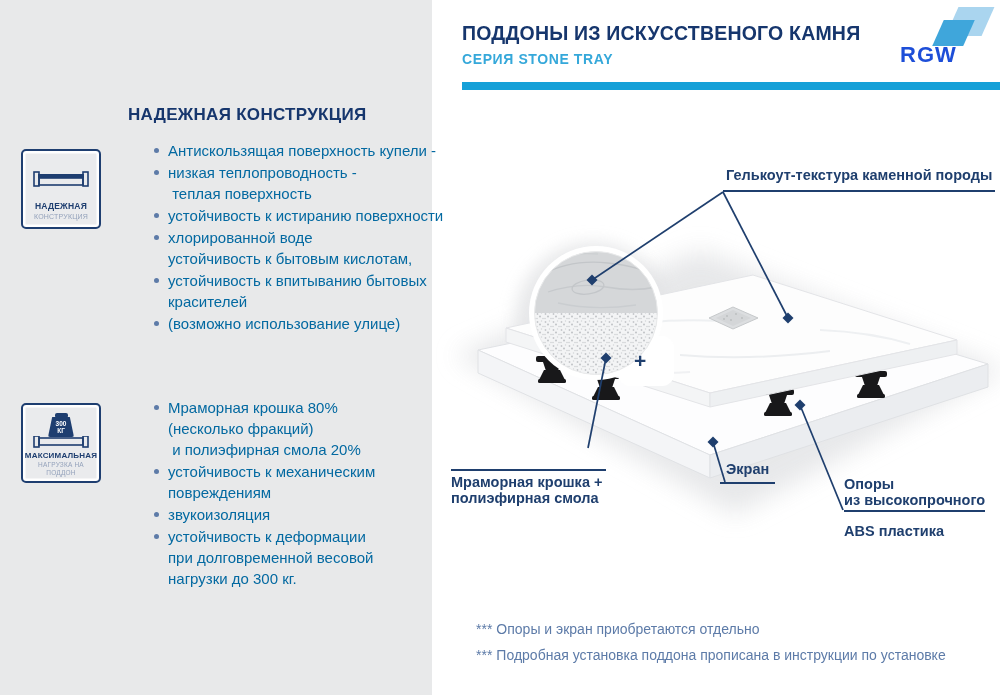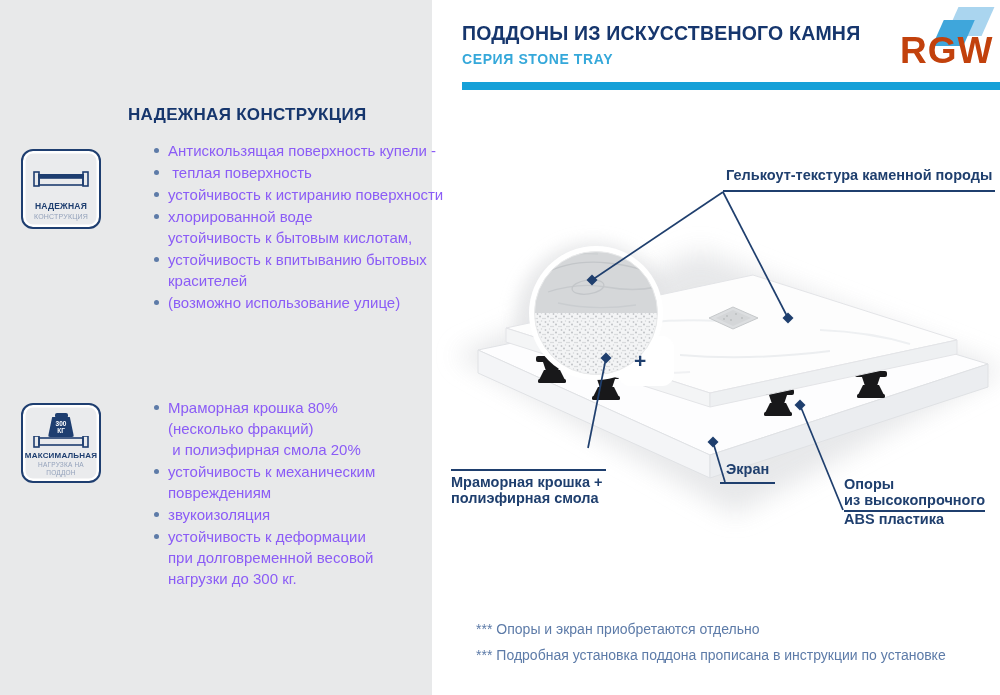--- a/index.html
+++ b/index.html
@@ -12,53 +12,53 @@
   
   #title{position:absolute;left:462px;top:22px;font-size:19.5px;font-weight:bold;color:#16366d;letter-spacing:.2px;white-space:nowrap;}
   #subtitle{position:absolute;left:462px;top:51px;font-size:14px;font-weight:bold;color:#35a8da;letter-spacing:.6px;white-space:nowrap;}
   #accent-bar{position:absolute;left:462px;top:82px;width:538px;height:8px;background:#15a0d8;}
 
   
   #logo{position:absolute;left:898px;top:4px;width:100px;height:66px;}
   .logo-par{position:absolute;transform:skewX(-24deg);}
   #logo-par-light{left:54px;top:3px;width:36px;height:29px;background:#aad5ef;}
   #logo-par-dark{left:40px;top:16px;width:31px;height:26px;background:#3fa6db;}
-  #logo-text{position:absolute;left:2px;top:26px;font-size:37px;font-weight:bold;color:#c2410c;letter-spacing:1px;}
+  #logo-text{position:absolute;left:2px;top:38px;font-size:22px;font-weight:bold;color:#1d4ed8;letter-spacing:1px;}
 
   
   #features-heading{position:absolute;left:128px;top:105px;font-size:17px;font-weight:bold;color:#16366d;letter-spacing:.3px;white-space:nowrap;}
   ul.feat-list{position:absolute;left:151px;margin:0;padding:0;list-style:none;width:300px;}
   #feat-list-1{top:140px;}
   #feat-list-2{top:397px;}
-  ul.feat-list li{position:relative;padding-left:17px;margin:0 0 1px 0;color:#8b5cf6;font-size:15px;line-height:21px;}
+  ul.feat-list li{position:relative;padding-left:17px;margin:0 0 1px 0;color:#0369a1;font-size:15px;line-height:21px;}
   ul.feat-list li::before{content:"";position:absolute;left:3px;top:8px;width:5px;height:5px;border-radius:50%;background:#5d7ba8;}
   .fl{white-space:pre-wrap;}
 
   
-  .badge{position:absolute;left:21px;width:80px;height:80px;box-sizing:border-box;border:2.5px solid #1e3e70;border-radius:12px;background:#eaebed;box-shadow:inset 0 0 0 2.5px #ffffff;display:flex;flex-direction:column;align-items:center;}
+  .badge{position:absolute;left:21px;width:80px;height:80px;box-sizing:border-box;border:2.5px solid #1e3e70;border-radius:5px;background:#eaebed;box-shadow:inset 0 0 0 2.5px #ffffff;display:flex;flex-direction:column;align-items:center;}
   #badge-reliable{top:149px;}
   #badge-load{top:403px;}
   .badge-label-bold{font-size:8.5px;font-weight:bold;color:#1e3e70;letter-spacing:.2px;text-align:center;line-height:1.25;}
   .badge-label-light{font-size:7px;color:#94a2bb;letter-spacing:.2px;text-align:center;line-height:1.3;}
   .weight{display:flex;flex-direction:column;align-items:center;margin-top:8px;}
   .weight-knob{width:13px;height:5px;background:#1e3e70;border-radius:2px;margin-bottom:-1px;}
   .weight-body{width:26px;height:20px;background:#1e3e70;border-radius:2px;clip-path:polygon(16% 0,84% 0,100% 100%,0 100%);color:#ffffff;font-size:6.5px;font-weight:bold;line-height:1.15;display:flex;flex-direction:column;align-items:center;justify-content:center;}
 
   
   #illustration{position:absolute;left:0;top:0;pointer-events:none;}
 
   
   .callout{position:absolute;color:#1f3f6e;font-weight:bold;font-size:14.5px;line-height:15.5px;white-space:nowrap;}
   #callout-gelcoat{left:723px;top:168px;border-bottom:2.5px solid #1f3f6e;padding:0 3px 6px 3px;}
   #callout-marble{left:451px;top:441px;border-top:2.5px solid #1f3f6e;padding:4px 4px 0 0;margin-top:28px;}
   #callout-screen{left:720px;top:462px;border-bottom:2.5px solid #1f3f6e;padding:0 6px 4px 6px;text-align:right;}
   #callout-supports{left:844px;top:477px;}
   #callout-supports .s1{display:block;}
   #callout-supports .s2{display:inline-block;border-bottom:2.5px solid #1f3f6e;padding-bottom:2px;}
-  #callout-supports .s3{display:block;margin-top:0;}
+  #callout-supports .s3{display:block;margin-top:12px;}
   #zoom-plus{position:absolute;left:634px;top:349px;color:#1f3f6e;font-size:21px;font-weight:bold;}
 
   
   .footnote{position:absolute;left:476px;color:#5d7ba8;font-size:14px;white-space:nowrap;}
   #footnote-1{top:621px;}
   #footnote-2{top:647px;}
   .stars{margin-right:4px;}
 </style>
 </head>
 <body>
@@ -76,20 +76,21 @@
     <div id="logo-text">RGW</div>
   </div>
 
   <div id="features-heading">НАДЕЖНАЯ КОНСТРУКЦИЯ</div>
 
   <ul class="feat-list" id="feat-list-1">
     <li>
       <div class="fl">Антискользящая поверхность купели -</div>
     </li>
     <li>
+      <div class="fl">низкая теплопроводность -</div>
       <div class="fl"> теплая поверхность</div>
     </li>
     <li>
       <div class="fl">устойчивость к истиранию поверхности</div>
     </li>
     <li>
       <div class="fl">хлорированной воде</div>
       <div class="fl">устойчивость к бытовым кислотам,</div>
     </li>
     <li>

